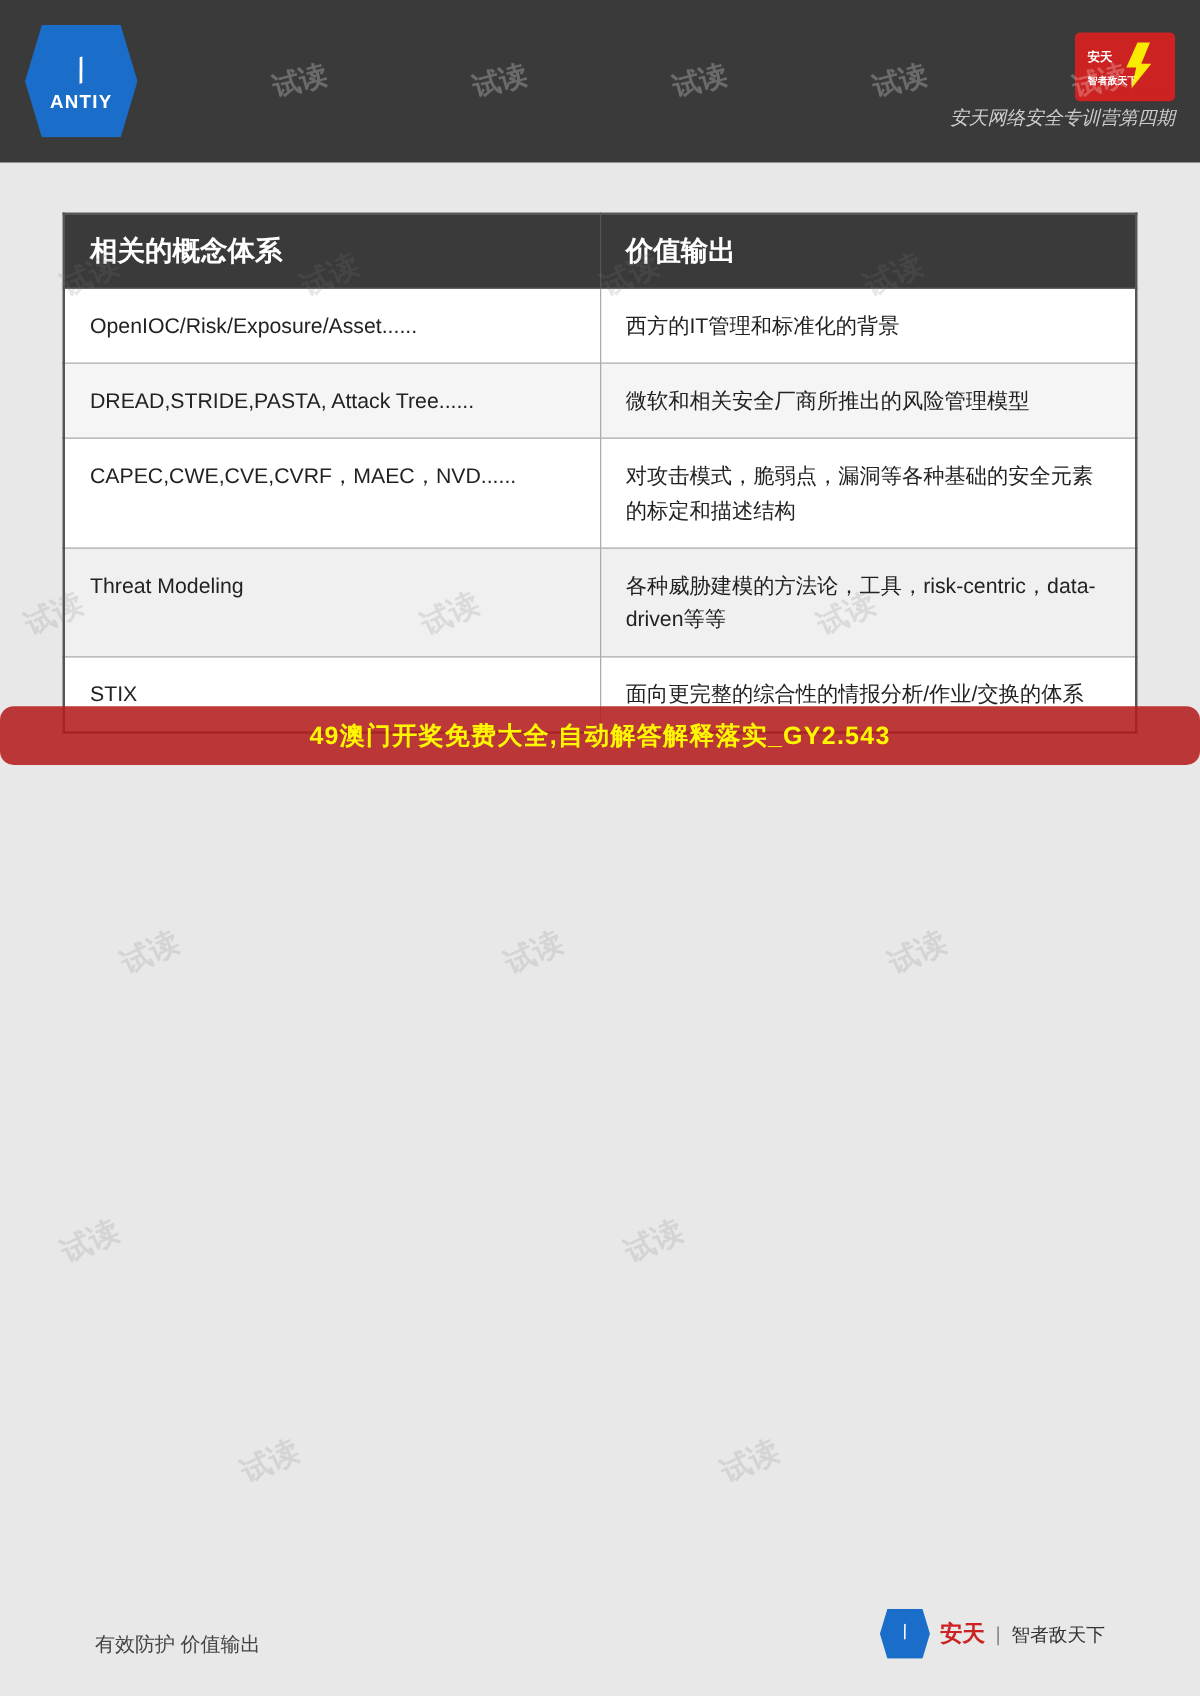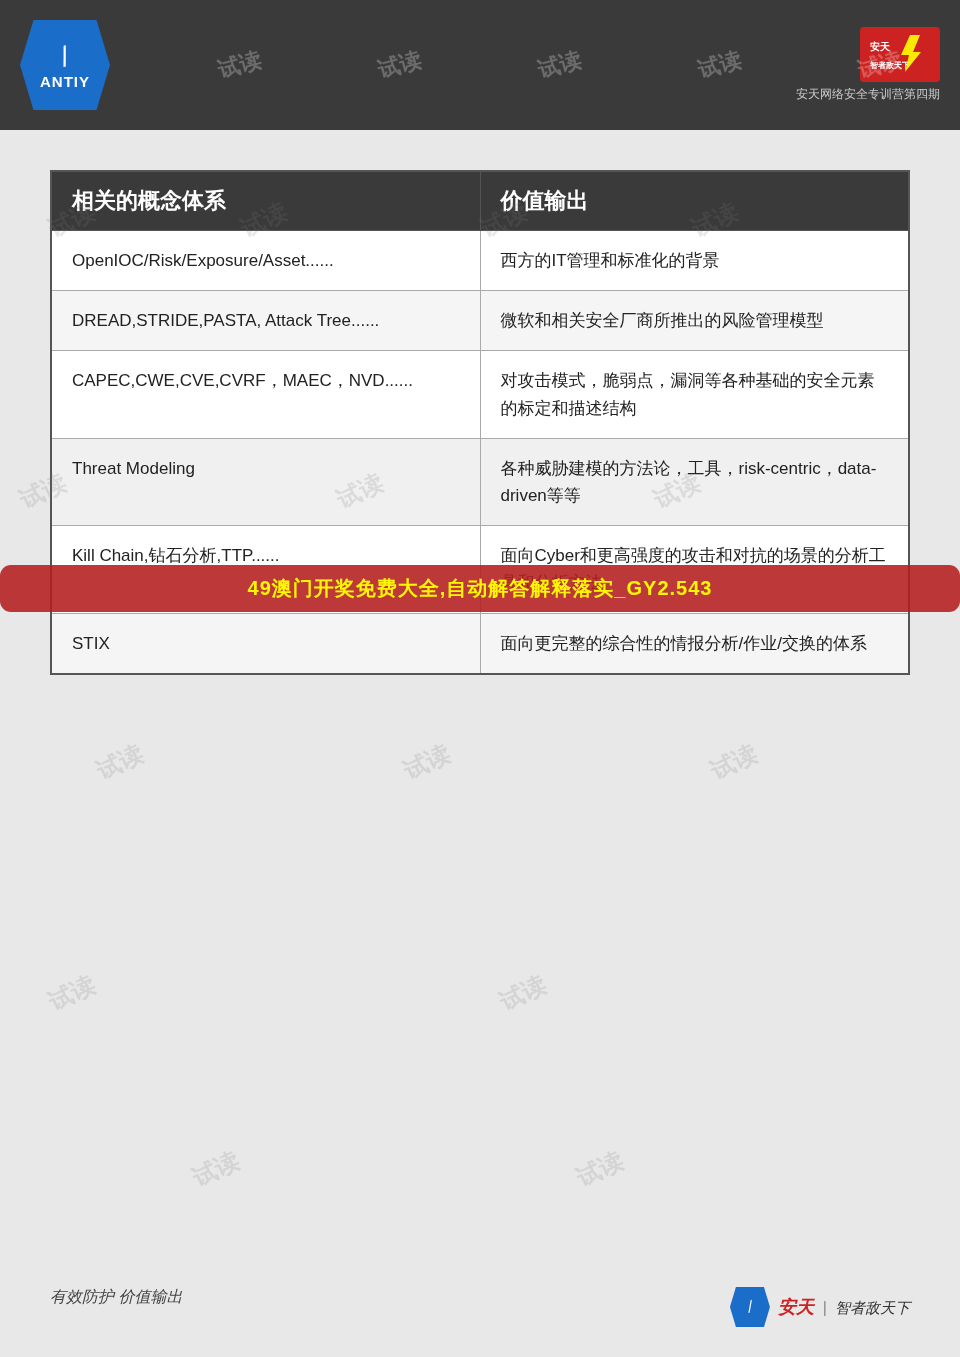--- a/index.html
+++ b/index.html
@@ -89,23 +89,24 @@
       display: flex;
       align-items: center;
       justify-content: center;
       color: white;
       font-size: 10px;
       font-weight: bold;
     }
 
     .header-subtitle {
       color: #ccc;
-      font-size: 12px;
+      font-size: 15px;
       margin-top: 4px;
       text-align: right;
+      font-style: italic;
     }
 
     
     .page-watermark {
       position: fixed;
       top: 0; left: 0; right: 0; bottom: 0;
       pointer-events: none;
       z-index: 100;
       overflow: hidden;
     }
@@ -177,24 +178,23 @@
       border-radius: 11px;
     }
 
     
     .footer {
       position: absolute;
       bottom: 30px;
       left: 0;
       right: 0;
       display: flex;
-      align-items: flex-start;
+      align-items: flex-end;
       justify-content: space-between;
-      padding: 0 50px;
-      font-style: italic;
+      padding: 0 76px;
     }
 
     .footer-left {
       color: #444;
       font-size: 16px;
     }
 
     .footer-right {
       display: flex;
       align-items: center;
@@ -313,24 +313,20 @@
         </tr>
         <tr>
           <td>CAPEC,CWE,CVE,CVRF，MAEC，NVD......</td>
           <td>对攻击模式，脆弱点，漏洞等各种基础的安全元素的标定和描述结构</td>
         </tr>
         <tr class="row-threat-modeling">
           <td>Threat Modeling</td>
           <td>各种威胁建模的方法论，工具，risk-centric，data-driven等等</td>
         </tr>
         <tr>
-          <td>Kill Chain,钻石分析,TTP......</td>
-          <td>面向Cyber和更高强度的攻击和对抗的场景的分析工具和分析方法</td>
-        </tr>
-        <tr>
           <td>STIX</td>
           <td>面向更完整的综合性的情报分析/作业/交换的体系</td>
         </tr>
       </tbody>
   </table>
 
 </div>
 
 <div class="footer">
   <div class="footer-left">有效防护 价值输出</div>

